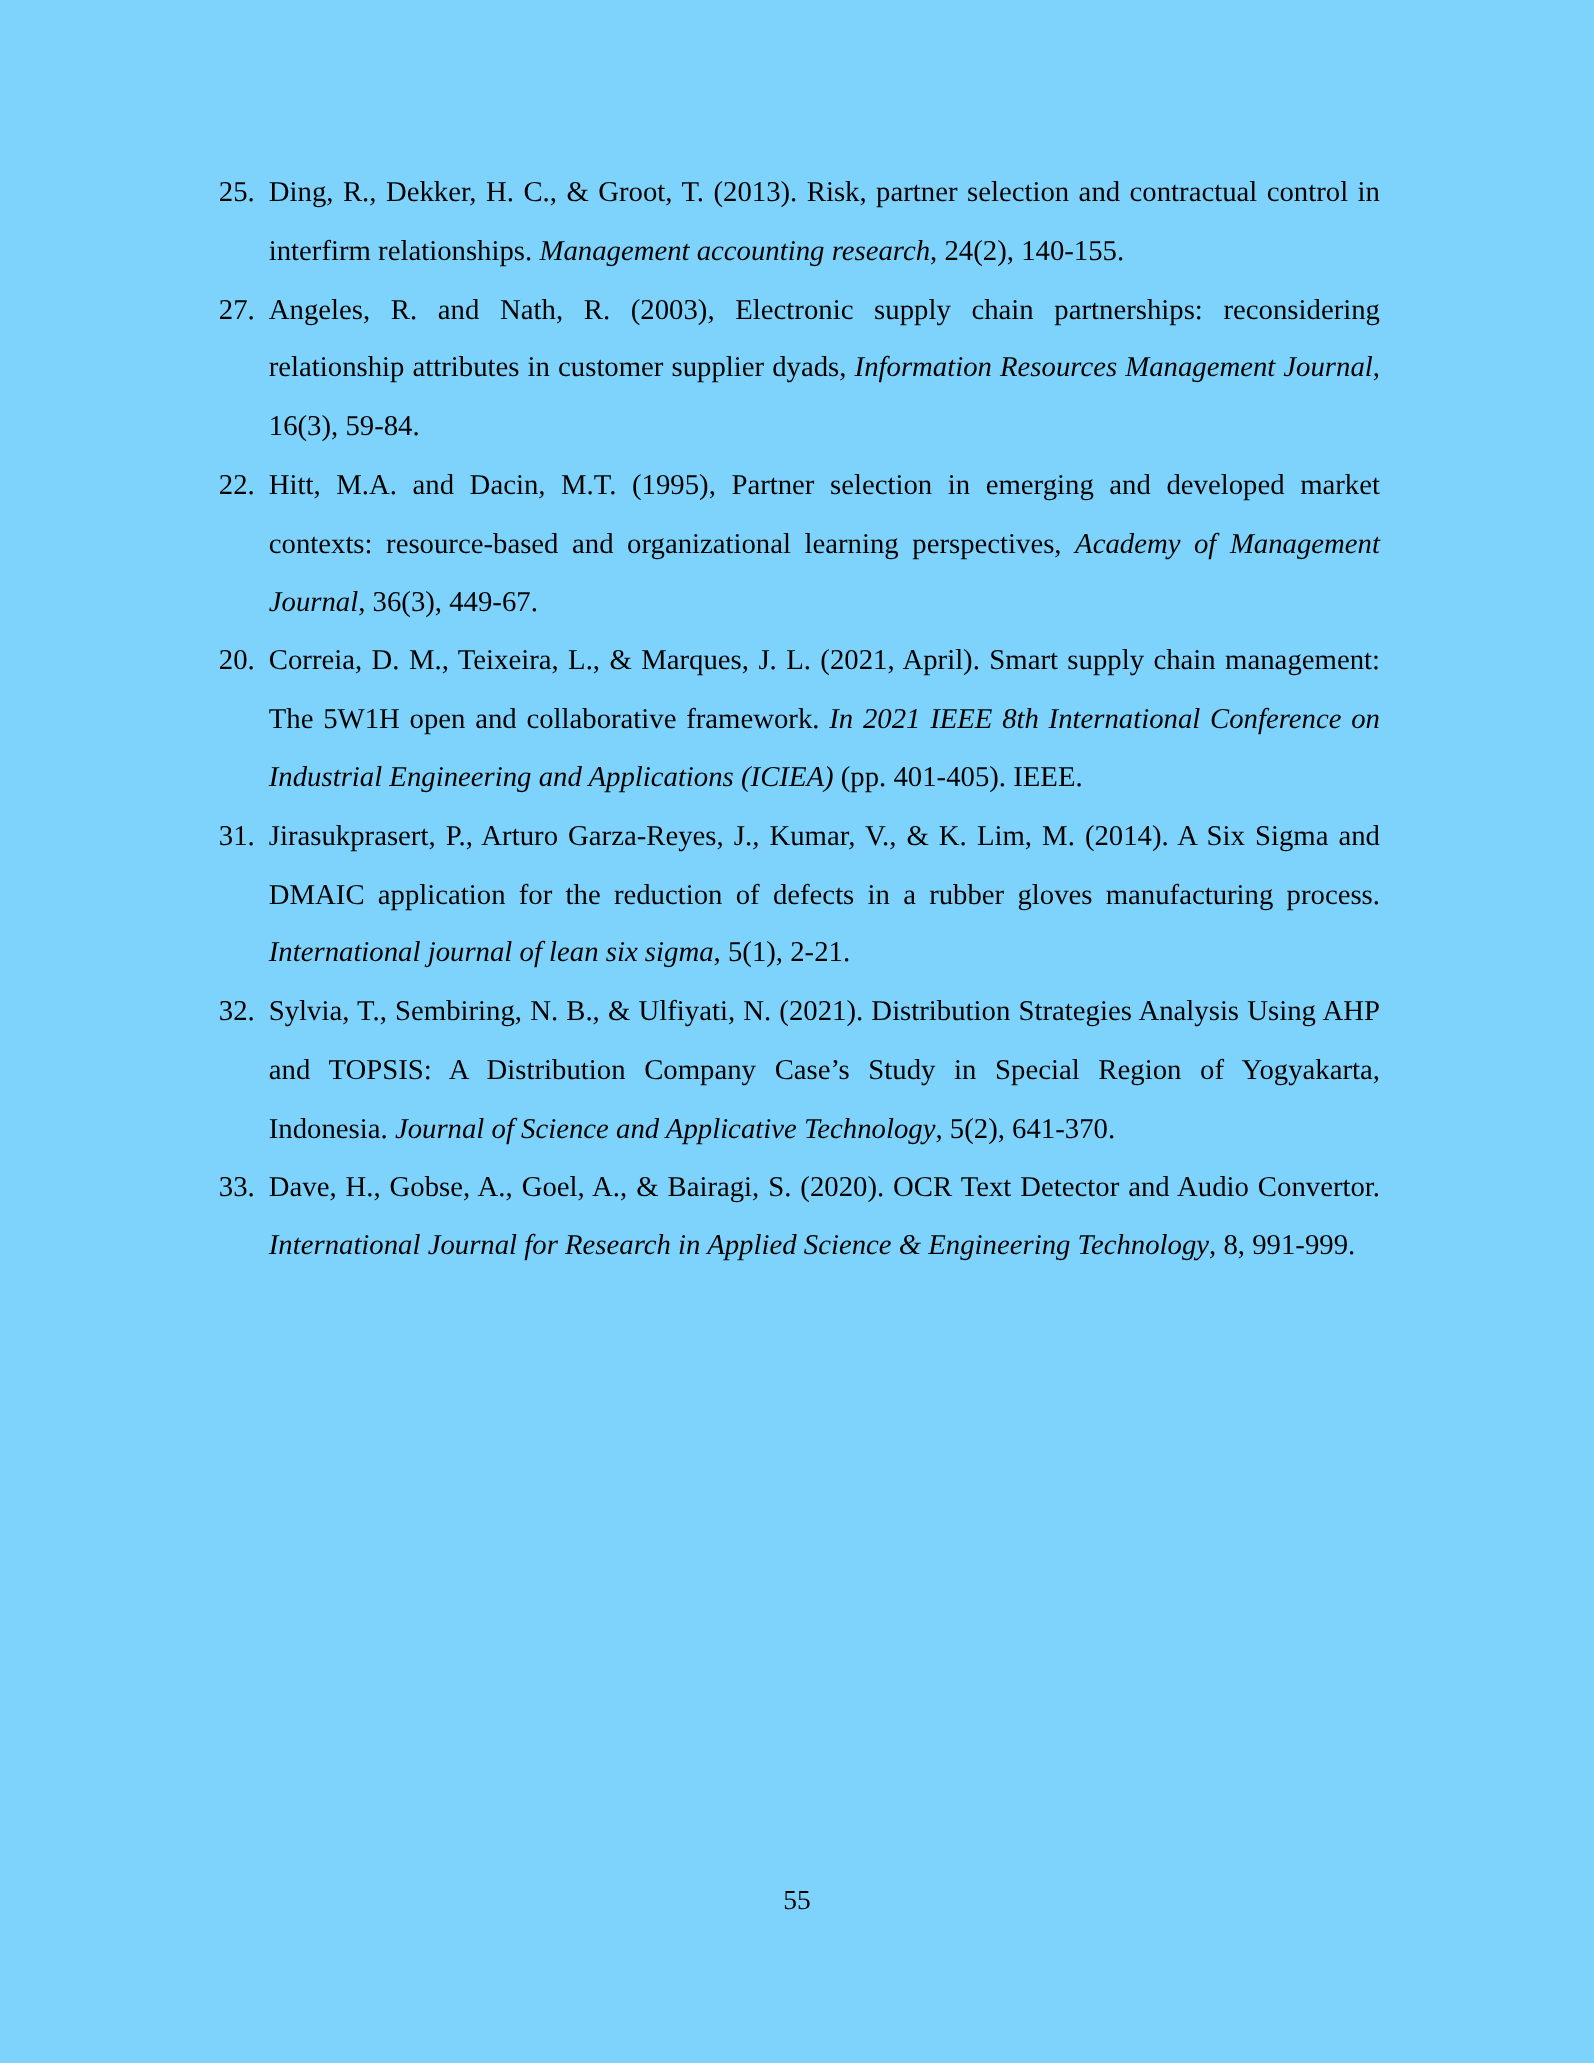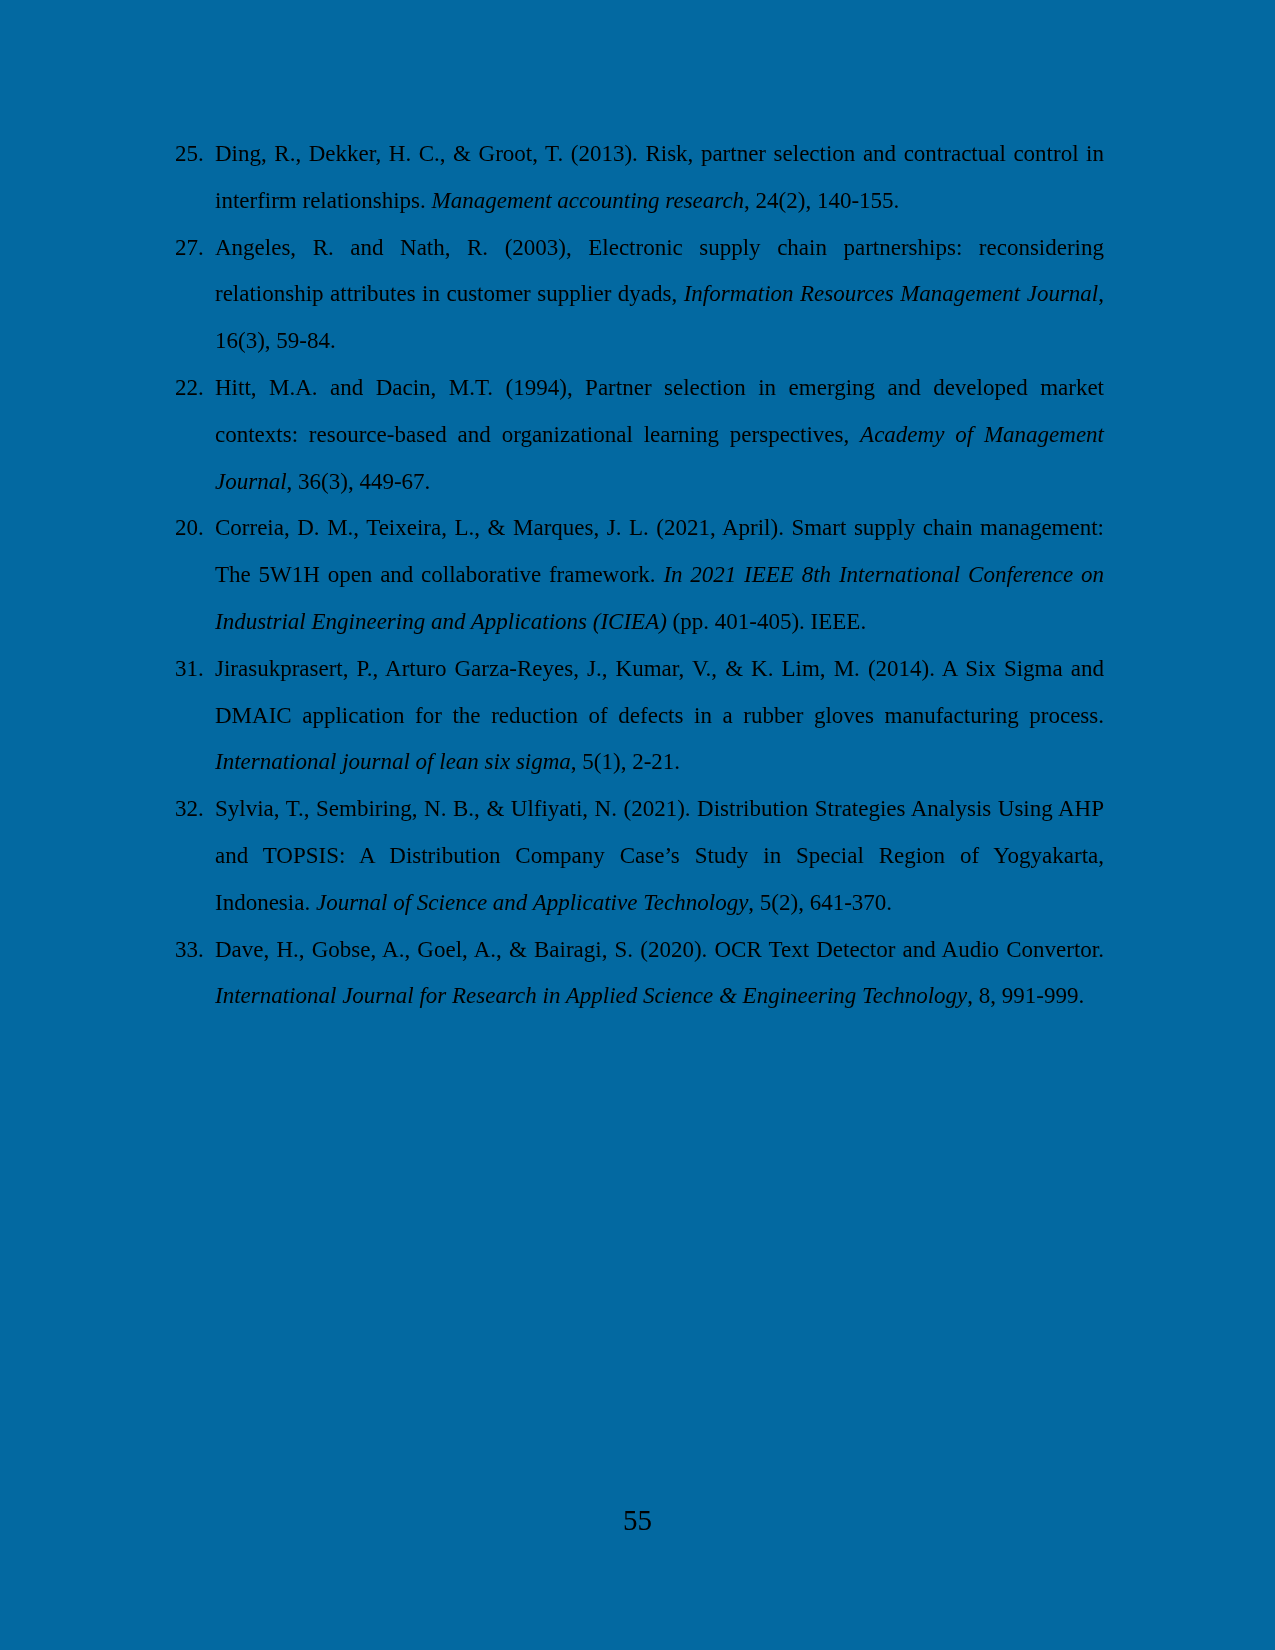--- a/index.html
+++ b/index.html
@@ -4,21 +4,21 @@
 <style>
   html, body {
     margin: 0;
     padding: 0;
     background: #ffffff;
   }
   .page {
     position: relative;
     width: 1275px;
     height: 1650px;
-    background: #0369a1;
+    background: #7dd3fc;
     color: #000000;
     font-family: "Liberation Serif", "DejaVu Serif", serif;
     overflow: hidden;
   }
   .content {
     position: absolute;
     left: 175px;
     top: 131px;
     width: 929px;
   }
@@ -42,33 +42,33 @@
   }
   li.ref i {
     font-style: italic;
   }
   .page-footer {
     position: absolute;
     left: 0;
     top: 1506px;
     width: 100%;
     text-align: center;
-    font-size: 29px;
+    font-size: 22px;
     line-height: 28px;
   }
 </style>
 </head>
 <body>
 
 <div class="page">
   <div class="content">
     <ol class="ref-list">
         <li class="ref"><span class="ref-num">25.</span><span class="ref-text"><span>Ding, R., Dekker, H. C., &amp; Groot, T. (2013). Risk, partner selection and contractual control in interfirm relationships. </span><i>Management accounting research</i><span>, 24(2), 140-155.</span></span></li>
         <li class="ref"><span class="ref-num">27.</span><span class="ref-text"><span>Angeles, R. and Nath, R. (2003), Electronic supply chain partnerships: reconsidering relationship attributes in customer supplier dyads, </span><i>Information Resources Management Journal</i><span>, 16(3), 59-84.</span></span></li>
-        <li class="ref"><span class="ref-num">22.</span><span class="ref-text"><span>Hitt, M.A. and Dacin, M.T. (1994), Partner selection in emerging and developed market contexts: resource-based and organizational learning perspectives, </span><i>Academy of Management Journal</i><span>, 36(3), 449-67.</span></span></li>
+        <li class="ref"><span class="ref-num">22.</span><span class="ref-text"><span>Hitt, M.A. and Dacin, M.T. (1995), Partner selection in emerging and developed market contexts: resource-based and organizational learning perspectives, </span><i>Academy of Management Journal</i><span>, 36(3), 449-67.</span></span></li>
         <li class="ref"><span class="ref-num">20.</span><span class="ref-text"><span>Correia, D. M., Teixeira, L., &amp; Marques, J. L. (2021, April). Smart supply chain management: The 5W1H open and collaborative framework. </span><i>In 2021 IEEE 8th International Conference on Industrial Engineering and Applications (ICIEA)</i><span> (pp. 401-405). IEEE.</span></span></li>
         <li class="ref"><span class="ref-num">31.</span><span class="ref-text"><span>Jirasukprasert, P., Arturo Garza-Reyes, J., Kumar, V., &amp; K. Lim, M. (2014). A Six Sigma and DMAIC application for the reduction of defects in a rubber gloves manufacturing process. </span><i>International journal of lean six sigma</i><span>, 5(1), 2-21.</span></span></li>
         <li class="ref"><span class="ref-num">32.</span><span class="ref-text"><span>Sylvia, T., Sembiring, N. B., &amp; Ulfiyati, N. (2021). Distribution Strategies Analysis Using AHP and TOPSIS: A Distribution Company Case’s Study in Special Region of Yogyakarta, Indonesia. </span><i>Journal of Science and Applicative Technology</i><span>, 5(2), 641-370.</span></span></li>
         <li class="ref"><span class="ref-num">33.</span><span class="ref-text"><span>Dave, H., Gobse, A., Goel, A., &amp; Bairagi, S. (2020). OCR Text Detector and Audio Convertor. </span><i>International Journal for Research in Applied Science &amp; Engineering Technology</i><span>, 8, 991-999.</span></span></li>
       </ol>
   </div>
   <div class="page-footer">55</div>
 </div>
 
 </body></html>

